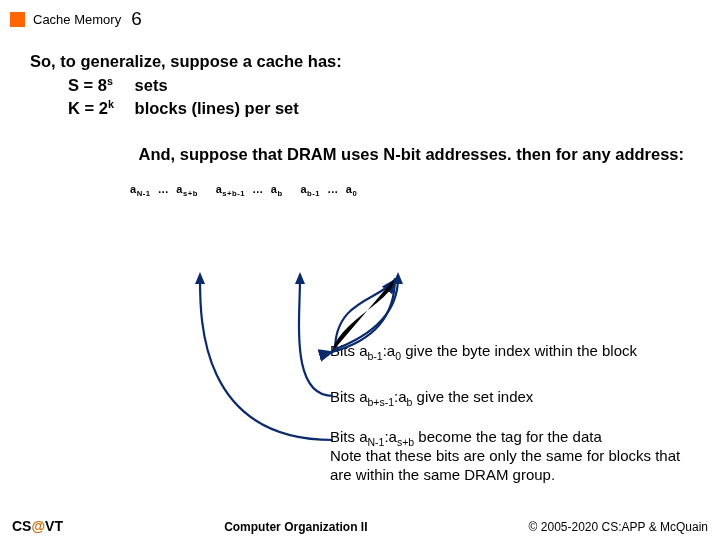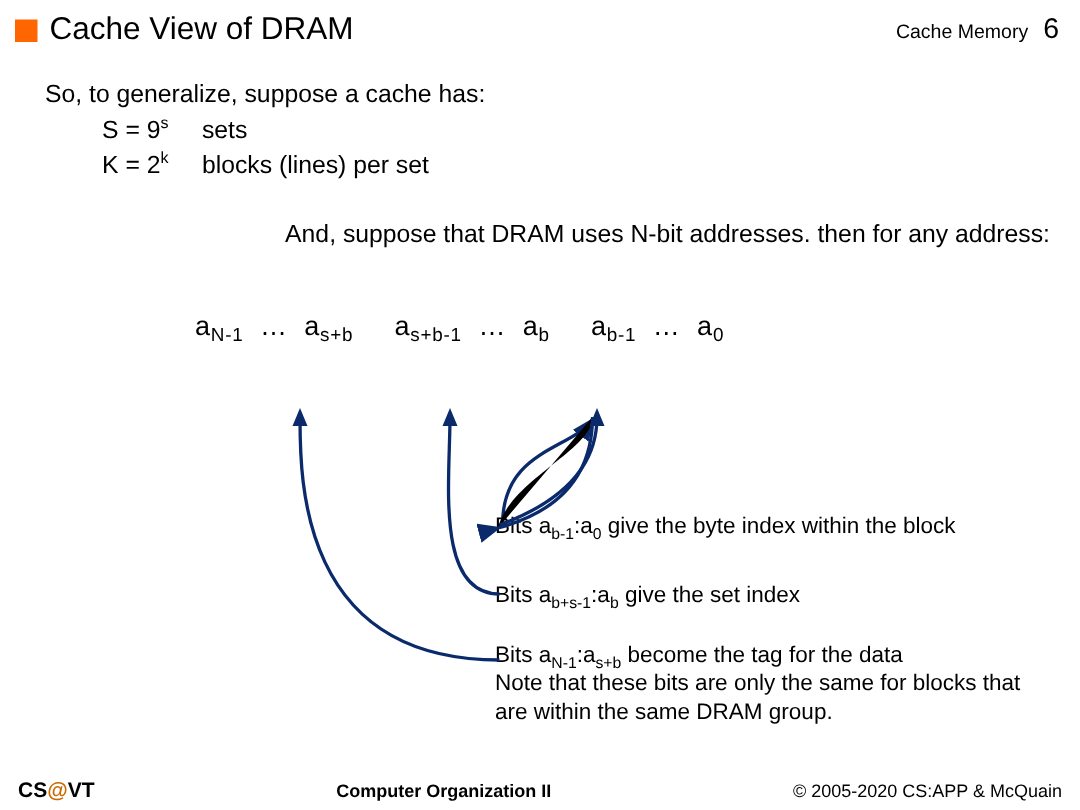--- a/index.html
+++ b/index.html
@@ -39,35 +39,36 @@
   }
   .hdr-right {
     font-size: 13px;
     margin-right: 10px;
   }
   .page-num {
     font-size: 19px;
     margin-right: 4px;
   }
   .body {
-    padding: 16px 20px 0 30px;
+    padding: 16px 36px 0 30px;
     font-size: 16.5px;
     line-height: 1.35;
+    font-weight: bold;
   }
   .intro-line { margin-bottom: 2px; }
   .spec-row { padding-left: 38px; }
   .spec-lhs { display:inline-block; width: 62px; }
   .spec-rhs { display:inline-block; }
   sup { font-size: 0.65em; vertical-align: super; line-height:0; }
   sub { font-size: 0.7em; vertical-align: sub; line-height:0; }
   .para2 { margin-top: 24px; text-align: right; }
   .addr-row {
-    margin-top: 38px;
+    margin-top: 17px;
     padding-left: 100px;
-    font-size: 18px;
+    font-size: 11px;
     letter-spacing: 0.5px;
     white-space: nowrap;
   }
   .addr-row span { }
   .caption-box {
     position: absolute;
     left: 330px;
     width: 370px;
     font-size: 15px;
     line-height: 1.25;
@@ -96,30 +97,29 @@
   .footer .center { flex: 1 1 auto; text-align: center; font-weight: bold; font-size: 12px; }
   .footer .right { flex: 0 0 auto; font-size: 12px; white-space: nowrap; }
 </style>
 </head>
 <body>
 
 <div class="slide">
 
   <div class="title-row">
     <div class="accent-sq"></div>
-    <div class="title-text">Cache View of DRAM</div>
     <div class="hdr-right">Cache Memory</div>
     <div class="page-num">6</div>
   </div>
 
   <div class="body">
     <div class="intro-line">So, to generalize, suppose a cache has:</div>
 
     <div class="spec-row">
-      <span class="spec-lhs"><span>S = 9</span><sup>s</sup></span>
+      <span class="spec-lhs"><span>S = 8</span><sup>s</sup></span>
       <span class="spec-rhs">sets</span>
     </div>
     <div class="spec-row">
       <span class="spec-lhs"><span>K = 2</span><sup>k</sup></span>
       <span class="spec-rhs">blocks (lines) per set</span>
     </div>
 
     <div class="para2">And, suppose that DRAM uses N-bit addresses.  then for any address:</div>
 
     <div class="addr-row">

